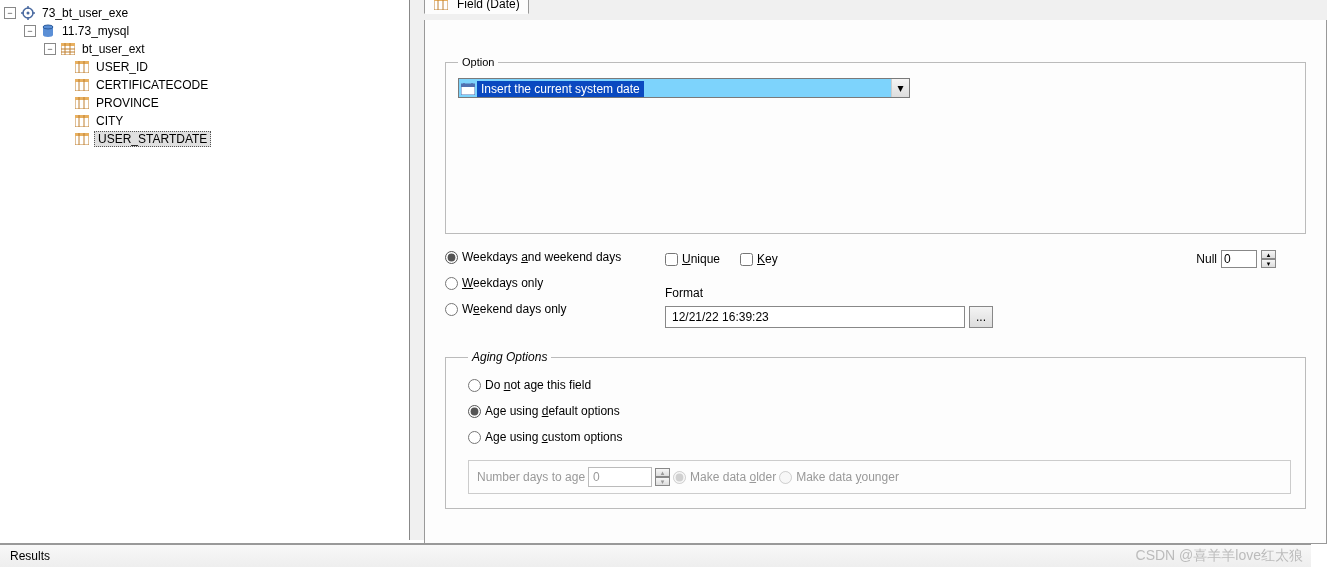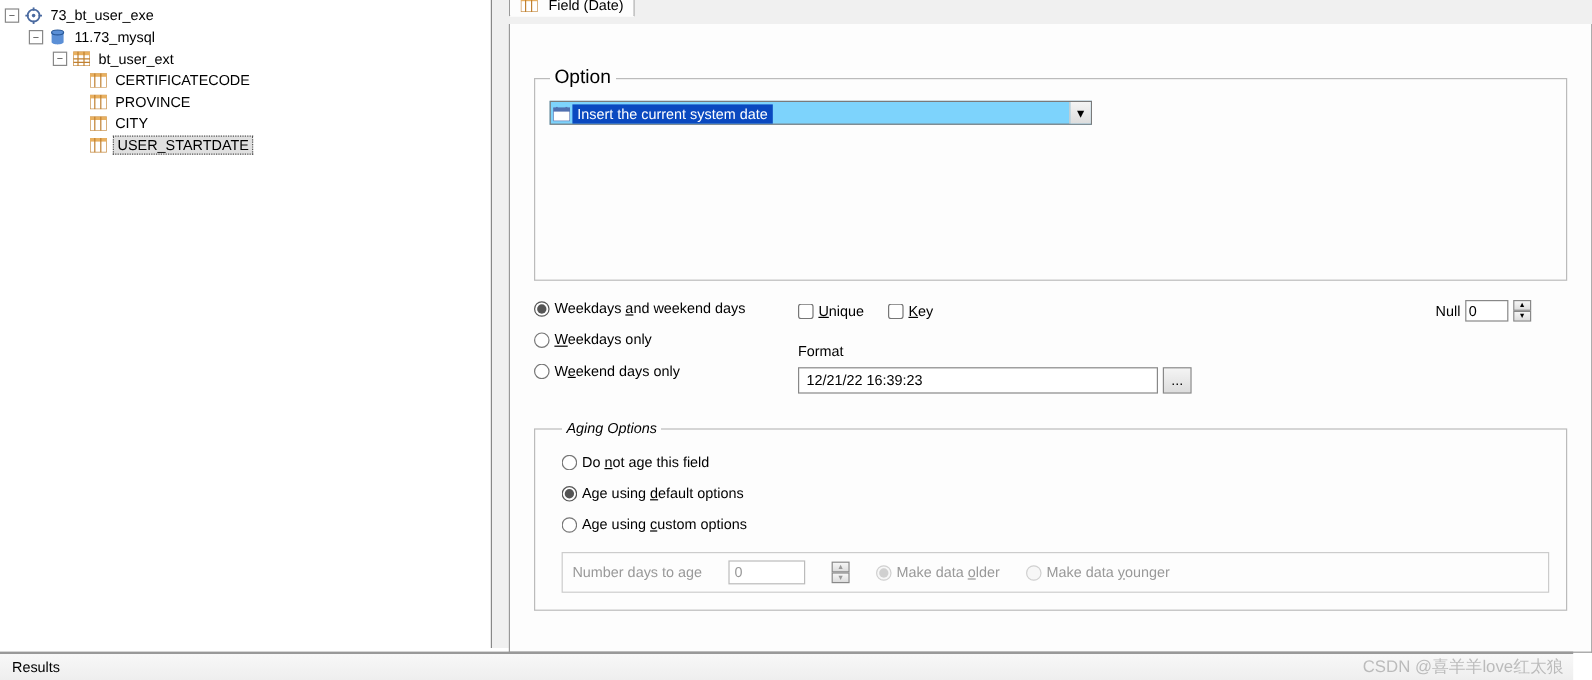--- a/index.html
+++ b/index.html
@@ -17,21 +17,21 @@
 
 
 .right-panel { flex: 1; background: #f0f0f0; position: relative; padding-left: 14px; }
 .tab-strip { display: flex; height: 20px; }
 .tab { border: 1px solid #999; border-top-left-radius: 3px; border-top-right-radius: 3px; background: #f8f8f8; padding: 1px 8px; display: flex; align-items: center; gap: 4px; margin-right: 2px; position: relative; top: -6px; }
 .tab.active { background: #fdfdfd; border-bottom: 1px solid #fdfdfd; }
 .panel-body { background: #fdfdfd; border: 1px solid #999; border-top: none; padding: 36px 20px 16px 20px; height: 524px; position: relative; }
 
 
 fieldset.opt-group { border: 1px solid #bbb; padding: 10px 12px 40px 12px; margin: 0 0 16px 0; position: relative; height: 178px; }
-fieldset.opt-group legend { padding: 0 4px; font-size: 16px; }
+fieldset.opt-group legend { padding: 0 4px; font-size: 11px; }
 .option-row { display: flex; align-items: center; gap: 0; }
 .option-dropdown { display: flex; align-items: flex-end; border: 1px solid #7a7a7a; background: #7dd3fc; height: 20px; width: 452px; }
 .dd-icon { width: 18px; height: 16px; display:flex; align-items:center; justify-content:center; }
 .dd-text { background: #0a49c0; color: #fff; padding: 0 4px; height: 16px; line-height: 16px; }
 .dd-arrow { margin-left: auto; width: 18px; height: 18px; border-left: 1px solid #ccc; background: linear-gradient(#f4f4f4,#ddd); display:flex; align-items:center; justify-content:center; }
 .radio-col { width: 200px; display:flex; flex-direction:column; gap:12px; }
 .chk { display: flex; align-items: center; gap: 4px; }
 .chk input { accent-color: #555; }
 .null-group { display:flex; align-items:center; gap: 4px; margin-left: auto; margin-right: 30px; }
 .null-input { width: 36px; height: 18px; border: 1px solid #888; padding: 0 2px; background:#fff; }
@@ -40,21 +40,21 @@
 
 .format-col { display:flex; flex-direction:column; gap:6px; }
 .format-row { display:flex; gap:4px; align-items:center; }
 .format-input { width: 300px; height: 22px; border: 1px solid #888; padding: 2px 6px; background:#fff; }
 .dots-btn { width: 24px; height: 22px; border: 1px solid #888; background: linear-gradient(#f4f4f4,#ddd); display:flex; align-items:center; justify-content:center; }
 
 
 fieldset.aging { border: 1px solid #bbb; padding: 14px 14px 14px 22px; }
 fieldset.aging legend { padding: 0 4px; font-style: italic; }
 .aging-radio-col { display:flex; flex-direction:column; gap: 12px; }
-.sub-row { border: 1px solid #ccc; padding: 6px 8px; display:flex; align-items:center; gap:22px; color:#888; margin-top: 4px; }
+.sub-row { border: 1px solid #ccc; padding: 6px 8px; display:flex; align-items:center; gap:3px; color:#888; margin-top: 4px; }
 .sub-row.disabled * { color:#999; }
 .num-input { width: 64px; height: 20px; border: 1px solid #bbb; padding: 0 4px; background:#fff; color:#999; }
 
 
 .results-bar { position:absolute; left:0; right:16px; bottom:0; height: 24px; border-top: 2px solid #999; background: linear-gradient(#f8f8f8,#eee); display:flex; align-items:center; padding: 0 10px; }
 .watermark { position:absolute; right: 24px; bottom: 2px; color: rgba(120,120,120,0.45); font-size: 14px; }
 
 
 .u { text-decoration: underline; }
 label { cursor: default; }
@@ -100,20 +100,31 @@
             <rect x="0" y="0" width="14" height="3" fill="#e8b060"></rect>
             <line x1="0" y1="6" x2="14" y2="6" stroke="#c08030"></line>
             <line x1="0" y1="9" x2="14" y2="9" stroke="#c08030"></line>
             <line x1="4" y1="0" x2="4" y2="12" stroke="#c08030"></line>
             <line x1="9" y1="0" x2="9" y2="12" stroke="#c08030"></line>
           </svg>
         </span>
       <span class="tree-label">bt_user_ext</span>
     </div>
 
+    <div class="tree-node" style="padding-left:72px">
+      <span class="tree-icon">
+          <svg width="14" height="12" viewBox="0 0 14 12">
+            <rect x="0" y="0" width="14" height="12" fill="#fff" stroke="#c08030"></rect>
+            <rect x="0" y="0" width="14" height="3" fill="#e8b060"></rect>
+            <line x1="4" y1="0" x2="4" y2="12" stroke="#c08030"></line>
+            <line x1="9" y1="0" x2="9" y2="12" stroke="#c08030"></line>
+          </svg>
+        </span>
+      <span class="tree-label">USER_ID</span>
+    </div>
     <div class="tree-node" style="padding-left:72px">
       <span class="tree-icon">
           <svg width="14" height="12" viewBox="0 0 14 12">
             <rect x="0" y="0" width="14" height="12" fill="#fff" stroke="#c08030"></rect>
             <rect x="0" y="0" width="14" height="3" fill="#e8b060"></rect>
             <line x1="4" y1="0" x2="4" y2="12" stroke="#c08030"></line>
             <line x1="9" y1="0" x2="9" y2="12" stroke="#c08030"></line>
           </svg>
         </span>
       <span class="tree-label">CERTIFICATECODE</span>

